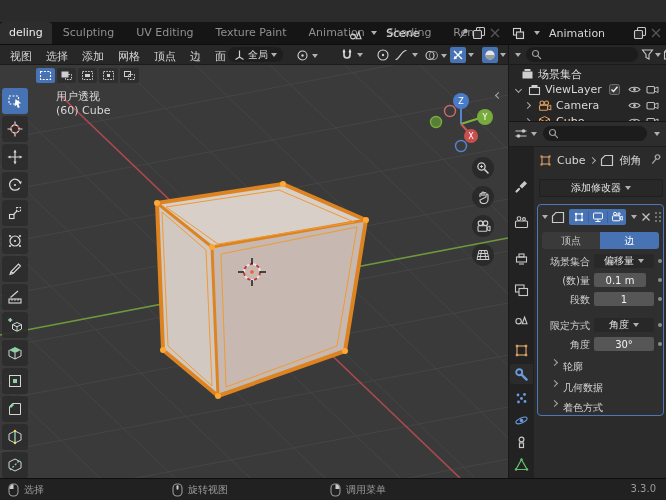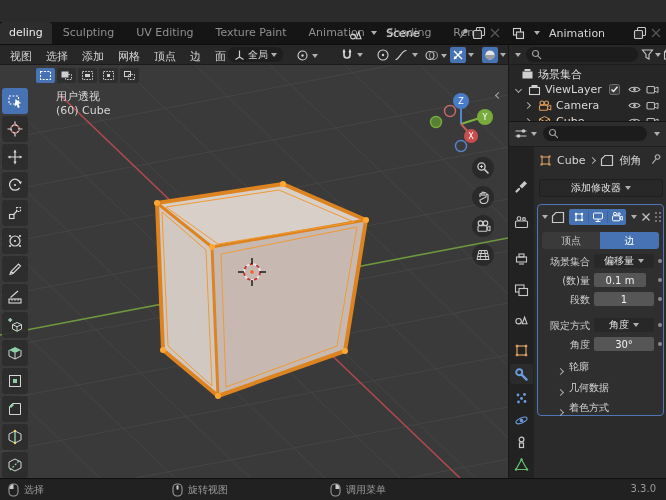--- a/index.html
+++ b/index.html
@@ -40,21 +40,21 @@
 .props{left:508px;top:121px;width:158px;height:357px;background:#2b2b2b;border-left:1px solid #181818;border-top:1px solid #161616;overflow:hidden}
 .tabcol{position:absolute;left:0;top:25px;width:25px;height:332px;background:#222222}
 .ptab{position:absolute;left:1px;width:23px;height:20px;display:flex;align-items:center;justify-content:center;border-radius:3px 0 0 3px}
 .ptab.active{background:#2b2b2b}
 .vf{background:#565656;border-radius:2px;color:#f2f2f2;font-size:10px;display:flex;align-items:center;justify-content:center;height:14px}
 .df{background:#282828;border-radius:2px;color:#e2e2e2;font-size:10px;display:flex;align-items:center;justify-content:center;gap:4px;height:14px}
 .flabel{position:absolute;font-size:10px;color:#cfcfcf;text-align:right;width:52px}
 .kfdot{position:absolute;width:4px;height:4px;border-radius:50%;background:#8d8d8d}
 .modpanel{position:absolute;left:28px;top:82px;width:127px;height:212px;background:#2f2f2f;border:1px solid #4f77b7;border-radius:4px}
 .mtab{position:absolute;height:17px;font-size:10px;display:flex;align-items:center;justify-content:center}
-.secrow{position:absolute;left:20px;display:flex;align-items:flex-end;gap:6px;height:14px}
+.secrow{position:absolute;left:14px;display:flex;align-items:flex-start;gap:6px;height:14px}
 
 .status{left:0;top:478px;width:666px;height:22px;background:#212121;border-top:1px solid #0f0f0f}
 .sitem{position:absolute;top:4px;display:flex;align-items:center;gap:5px;color:#9b9b9b;font-size:10px}
 svg{display:block}
 </style>
 </head>
 <body>
 
 <div id="app">
 

